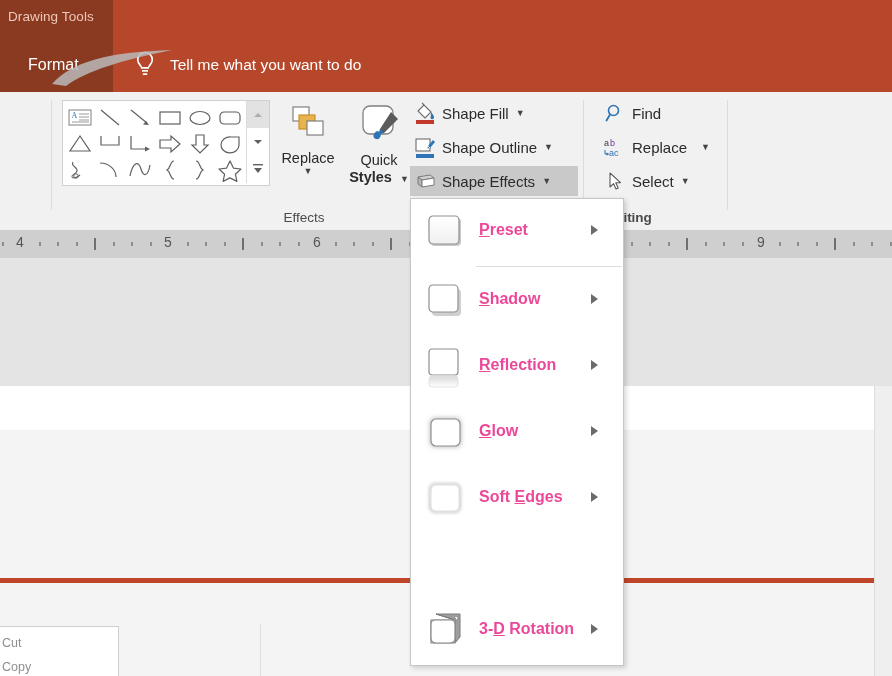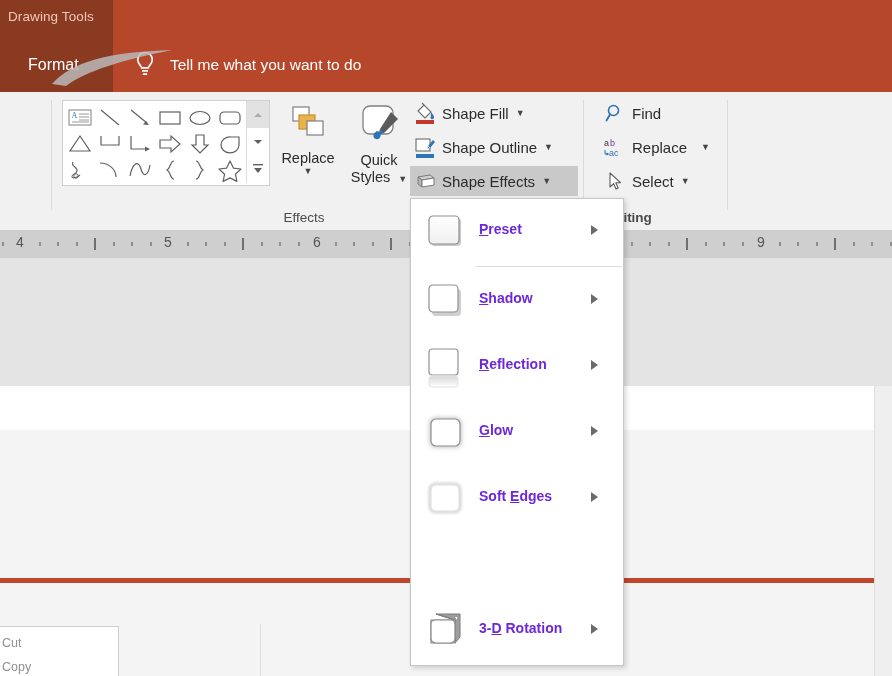--- a/index.html
+++ b/index.html
@@ -70,21 +70,21 @@
            border:1px solid #cfcfcf;overflow:hidden;}
   .ctxitem{position:absolute;left:6px;font-size:12.5px;color:#8f8f8f;}
   .ctx-swoosh{position:absolute;left:52px;top:38px;width:120px;height:40px;}
   .vline{position:absolute;left:260px;top:624px;width:1px;height:52px;background:#dcdcdc;}
 
   
   .menu{position:absolute;left:410px;top:198px;width:212px;height:466px;background:#ffffff;
         border:1px solid #c6c6c6;box-shadow:2px 2px 5px rgba(0,0,0,.17);}
   .mitem{position:absolute;left:0;width:212px;height:66px;}
   .mitem .mico{position:absolute;left:13px;top:11px;width:44px;height:44px;}
-  .mitem .mlabel{position:absolute;left:68px;top:21px;font-size:14px;color:#6d28d9;font-weight:bold;white-space:nowrap;}
+  .mitem .mlabel{position:absolute;left:68px;top:21px;font-size:16px;color:#ec4899;font-weight:bold;white-space:nowrap;}
   .mitem .arrow{position:absolute;left:180px;top:25px;width:0;height:0;
                 border-left:7px solid #6b6b6b;border-top:5px solid transparent;border-bottom:5px solid transparent;}
   .msep{position:absolute;left:65px;width:146px;height:1px;background:#dcdcdc;}
   .acc{text-decoration:underline;}
 </style>
 </head>
 <body>
 
 <div class="root">
 
@@ -260,21 +260,21 @@
     <div class="bigbtn" style="left:348px;top:8px;width:62px;">
       <span class="ic">
         <svg width="48" height="48" viewBox="0 0 48 48">
           <rect x="8" y="6" width="30" height="28" rx="7" ry="7" fill="#ffffff" stroke="#7f7f7f" stroke-width="1.3"></rect>
           <path d="M36 12 L43 19 L29 33 L24 34 L25 29 Z" fill="#5b5b5b"></path>
           <path d="M29 33 L24 34 L25 29 Z" fill="#2e74b5"></path>
           <path d="M22 31 C18 33 17 38 21 39 C25 40 27 35 25 32 Z" fill="#2e74b5"></path>
         </svg>
       </span>
       <span>Quick</span>
-      <span style="display:block;">
+      <span style="display:block;font-weight:bold;">
         <span>Styles</span>
         <span style="font-size:9px;color:#444;margin-left:4px;">▼</span>
       </span>
     </div>
 
     <div class="smallbtn" style="left:410px;top:6px;">
       <span class="ic">
         <svg width="22" height="22" viewBox="0 0 22 22">
           <path d="M4 9 L10 3 L17 10 L11 16 Z" fill="#ffffff" stroke="#6b6b6b" stroke-width="1.1"></path>
           <path d="M10 3 L8 1" stroke="#6b6b6b" stroke-width="1.1"></path>

